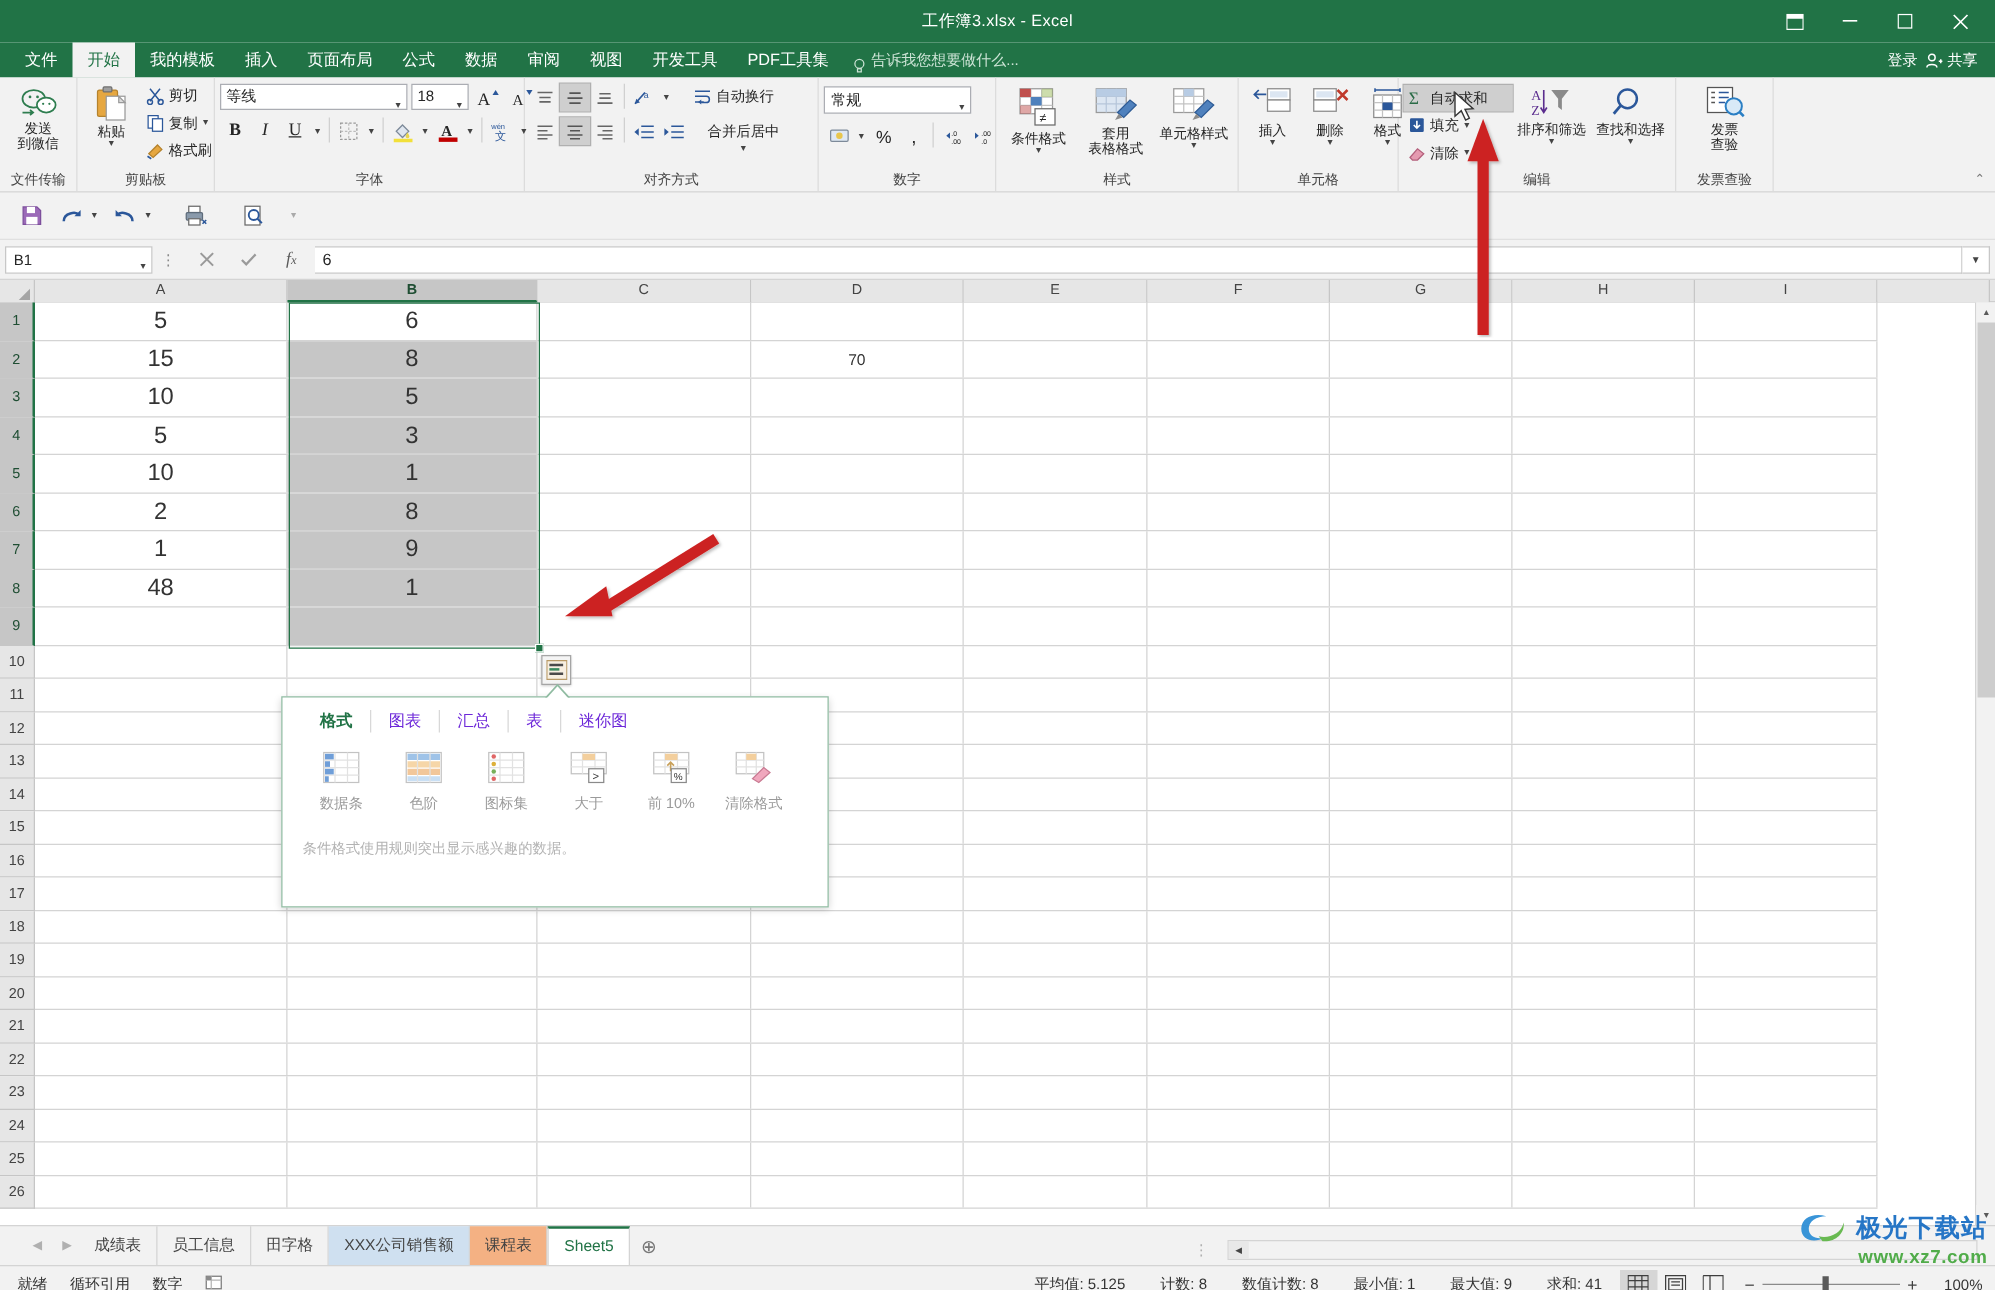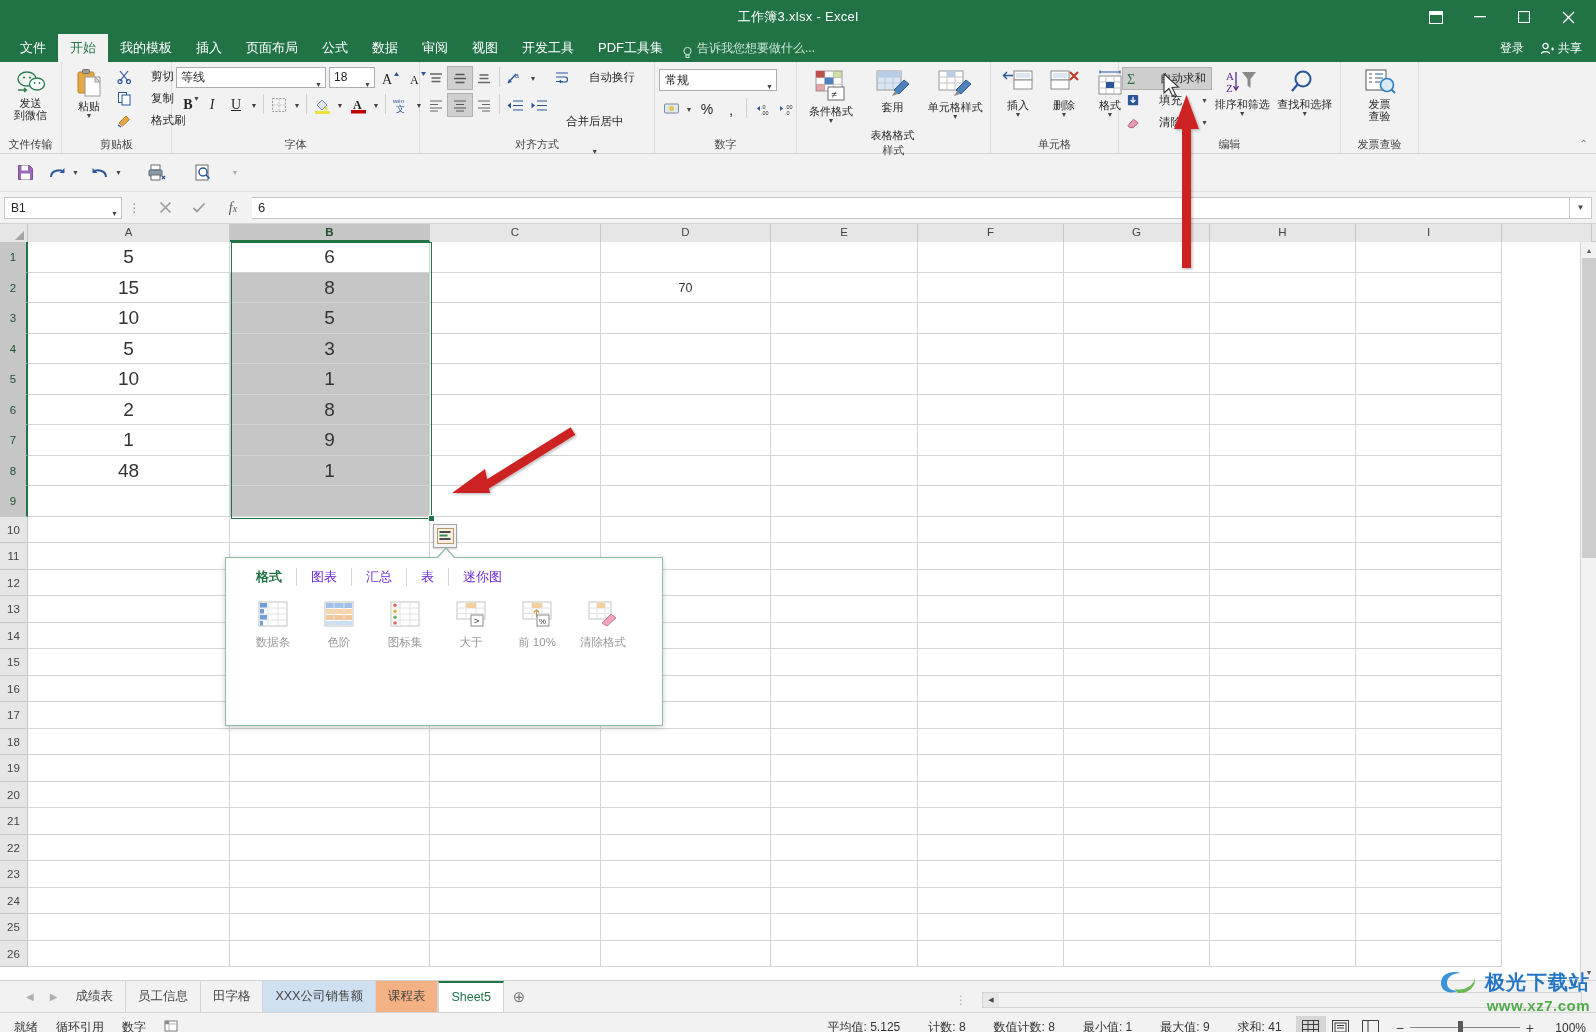--- a/index.html
+++ b/index.html
@@ -35,21 +35,21 @@
     white-space:nowrap; cursor:default;
   }
   .rtab.active { background:#f2f2f2; color:#217346; }
   .tellme {
     color:#cde4d6; font-size:12px; height:28px; line-height:28px;
     padding-left:22px; position:relative; white-space:nowrap;
   }
   .bulb {
     position:absolute; left:6px; top:7px; width:13px; height:13px;
   }
-  .tabstrip-right { position:absolute; right:8px; bottom:3px; display:flex; align-items:center; gap:10px;text-align:center;}
+  .tabstrip-right { position:absolute; right:8px; bottom:3px; display:flex; align-items:center; text-align:center;}
   .signin { color:#fff; font-size:12px; cursor:default; }
   .share {
     color:#fff; font-size:12px; display:flex; align-items:center; gap:4px;
     padding:2px 6px; cursor:default;
   }
 
   
   .ribbon {
     height:92px; background:#f2f2f2; border-bottom:1px solid #d4d4d4;
     display:flex; position:relative; align-items:stretch;
@@ -62,21 +62,21 @@
   .rgroup-label {
     height:16px; line-height:14px; text-align:center; font-size:11px; color:#444;
     position:relative;
   }
   .bigbtn {
     width:auto; min-width:46px; padding:2px 4px; display:flex; flex-direction:column;
     align-items:center; justify-content:flex-start; cursor:default; font-size:11px; color:#262626;
   }
   .bigbtn .lbl { text-align:center; line-height:12px; margin-top:2px; white-space:nowrap;}
   .smallbtn {
-    display:flex; align-items:center; gap:19px; padding:1px 3px; height:21px;
+    display:flex; align-items:center; gap:3px; padding:1px 3px; height:21px;
     cursor:default; font-size:11.5px; white-space:nowrap;
   }
   .col2 { display:flex; flex-direction:column; justify-content:flex-start; gap:1px; padding-top:1px;}
   .icobox { display:flex; align-items:center; justify-content:center; }
   .caret { font-size:7px; color:#444; line-height:1; }
 
   
   .fontname {
     width:150px; height:21px; border:1px solid #abadb3; background:#fff;
     font-size:12px; padding:0 16px 0 4px; line-height:19px; position:relative;
@@ -628,21 +628,21 @@
           <span class="icobox">
             <svg width="38" height="30" viewBox="0 0 38 30">
               <rect x="3" y="2" width="24" height="19" fill="#dce6f2" stroke="#9a9a9a"></rect>
               <path d="M3 8 h24 M3 14 h24 M11 2 v19 M19 2 v19" stroke="#b6c6da"></path>
               <rect x="3" y="2" width="24" height="6" fill="#b8cce4"></rect>
               <path d="M20 21 L30 11 L35 15 L25 25 z" fill="#4f81bd" stroke="#2f5c96"></path>
               <path d="M18 27 l3 -5 l3 3 z" fill="#8a8a8a"></path>
             </svg>
           </span>
           <span class="lbl">套用</span>
-          <span class="lbl" style="margin-top:16px;">表格格式</span>
+          <span class="lbl" style="margin-top:0;">表格格式</span>
         </div>
         <div class="bigbtn" style="width:64px;">
           <span class="icobox">
             <svg width="38" height="30" viewBox="0 0 38 30">
               <rect x="3" y="2" width="24" height="19" fill="#fff" stroke="#9a9a9a"></rect>
               <path d="M3 8 h24 M3 14 h24 M11 2 v19 M19 2 v19" stroke="#c3c3c3"></path>
               <rect x="11" y="2" width="8" height="6" fill="#b8cce4"></rect>
               <path d="M20 21 L30 11 L35 15 L25 25 z" fill="#4f81bd" stroke="#2f5c96"></path>
               <path d="M18 27 l3 -5 l3 3 z" fill="#8a8a8a"></path>
             </svg>
@@ -1279,20 +1279,21 @@
             <svg width="30" height="26" viewBox="0 0 30 26">
                 <rect x="1" y="1" width="22" height="17" fill="#fff" stroke="#c3c3c3"></rect>
                 <path d="M1 7 h22 M1 12.5 h22 M9 1 v17 M17 1 v17" stroke="#e2e2e2"></path>
                 <rect x="9" y="2" width="8" height="5" fill="#f3cf9d"></rect>
                 <path d="M14 22 L23 13 L28 17 L19 25 z" fill="#f0a7bd" stroke="#c97b93"></path>
               </svg>
           </span>
           <span class="lbl">清除格式</span>
         </div>
       </div>
+      <div class="qa-desc">条件格式使用规则突出显示感兴趣的数据。</div>
     </div>
 
     <div class="vsb">
       <div class="vsb-up">▲</div>
       <div class="vsb-thumb"></div>
       <div class="vsb-dn" style="position:absolute;bottom:0;">▼</div>
     </div>
   </div>
 
   <div class="sheetbar">

